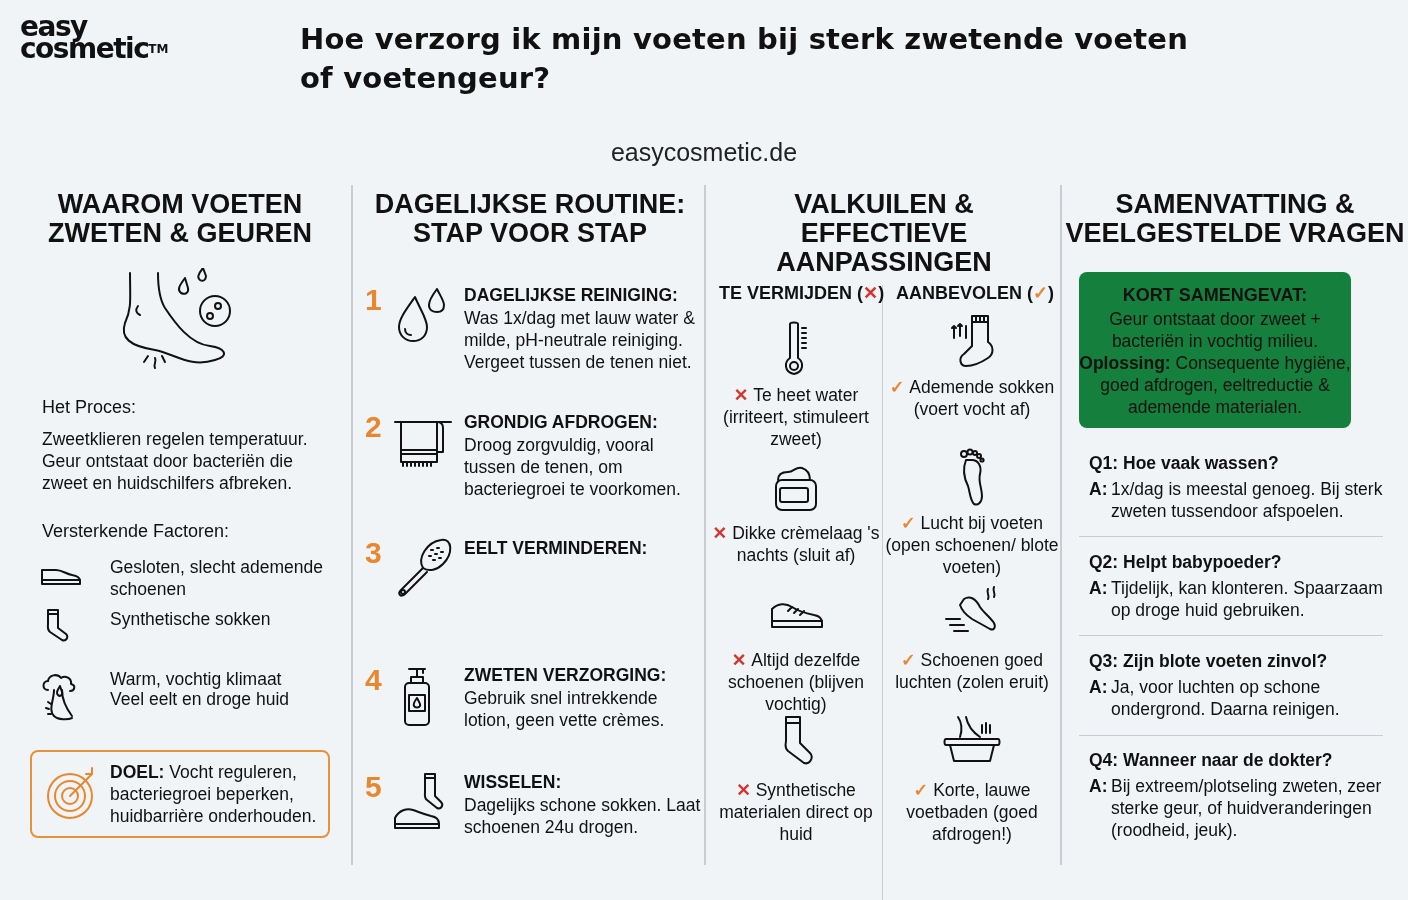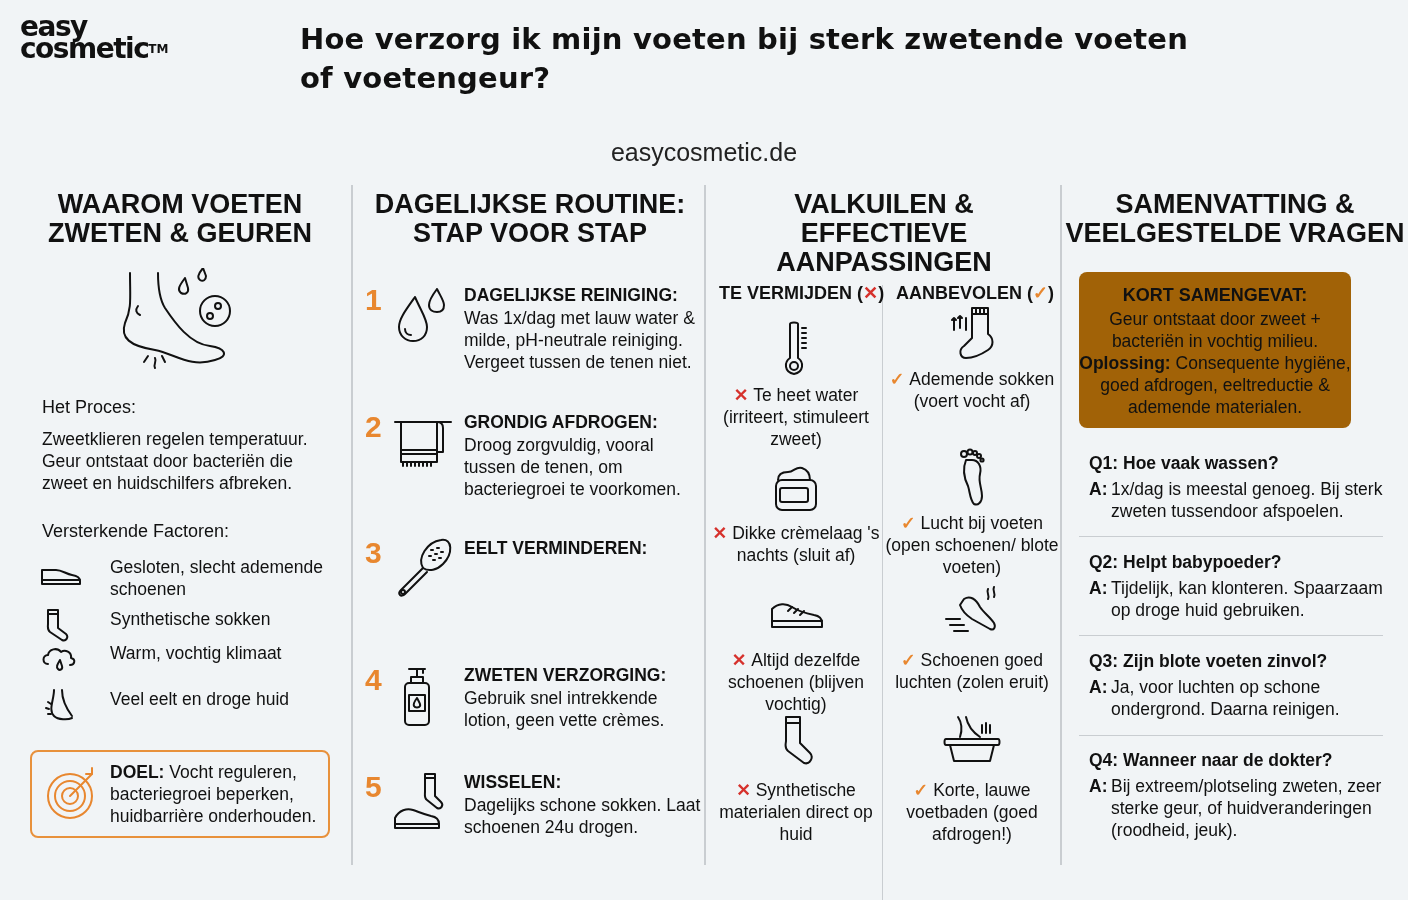--- a/index.html
+++ b/index.html
@@ -62,21 +62,21 @@
   .c3 .subhd .v { color: #e8872f; }
   .cell { position: absolute; width: 176px; text-align: center; }
   .cell .ic { display: block; margin: 0 auto; width: 60px; height: 60px; }
   .cell .tx { font-size: 17.5px; line-height: 22px; margin-top: 4px; }
   .cell .x { color: #d6312c; font-weight: bold; }
   .cell .v { color: #e8872f; font-weight: bold; }
   
   .c4 { left: 1065px; width: 340px; }
   .summary {
     position: absolute; left: 14px; top: 82px; width: 272px; height: 156px;
-    background: #a16207; border-radius: 8px; text-align: center; padding-top: 12px;
+    background: #15803d; border-radius: 8px; text-align: center; padding-top: 12px;
   }
   .summary .hd { font-weight: bold; font-size: 18px; line-height: 22px; }
   .summary .bd { font-size: 17.5px; line-height: 22px; margin-top: 2px; }
   .faq { position: absolute; left: 24px; width: 300px; }
   .faq .q { font-weight: bold; font-size: 17.5px; line-height: 22px; }
   .faq .a { font-size: 17.5px; line-height: 22px; margin-top: 4px; padding-left: 22px; text-indent: -22px; }
   .faq .a b { display: inline-block; width: 22px; text-indent: 0; }
   .faq-sep { position: absolute; left: 14px; width: 304px; height: 1px; background: #c9cdd1; }
   svg { stroke: #111; fill: none; stroke-width: 2; stroke-linecap: round; stroke-linejoin: round; }
 </style>
@@ -118,21 +118,21 @@
       </svg>
     <span class="tx">Gesloten, slecht ademende schoenen</span>
   </div>
   <div class="factor" style="top:418px">
     <svg class="ic" viewBox="0 0 42 34">
         <path d="M8 2 h10 v18 l8 6 c3 3 0 8 -4 6 l-12 -8 c-3 -2 -2 -6 -2 -8 z"></path>
         <path d="M8 6 h10"></path>
       </svg>
     <span class="tx">Synthetische sokken</span>
   </div>
-  <div class="factor" style="top:452px">
+  <div class="factor" style="top:478px">
     <svg class="ic" viewBox="0 0 42 34">
         <path d="M8 22 c-6 0 -6 -9 0 -9 c1 -6 9 -8 13 -3 c4 -3 11 0 10 6 c5 1 4 7 -1 7"></path>
         <path d="M20 18 c-3 5 -4 7 -2 9 c2 2 5 0 4 -3 z"></path>
       </svg>
     <span class="tx">Warm, vochtig klimaat</span>
   </div>
   <div class="factor" style="top:498px">
     <svg class="ic" viewBox="0 0 42 34">
         <path d="M14 2 c0 10 -6 20 0 26 c4 4 14 4 18 2"></path>
         <path d="M22 2 c0 10 4 18 10 26"></path>
@@ -251,21 +251,21 @@
     <div class="tx"><span class="x">✕ </span><span>Altijd dezelfde schoenen (blijven vochtig)</span></div>
   </div>
   <div class="cell" style="left:0; top:525px">
     <svg class="ic" viewBox="0 0 60 60">
         <path d="M20 2 h14 v26 l10 10 c4 4 0 12 -6 10 l-16 -12 c-4 -3 -2 -8 -2 -10 z"></path>
         <path d="M20 8 h14"></path>
       </svg>
     <div class="tx"><span class="x">✕ </span><span>Synthetische materialen direct op huid</span></div>
   </div>
 
-  <div class="cell" style="left:176px; top:114px">
+  <div class="cell" style="left:176px; top:122px">
     <svg class="ic" viewBox="0 0 60 60">
         <path d="M30 4 h16 v26 c6 4 6 12 0 16 c-6 4 -14 8 -22 8 c-6 0 -8 -8 -2 -12 l8 -8 z"></path>
         <path d="M30 10 h16 M34 4 v6 M38 4 v6 M42 4 v6"></path>
         <path d="M12 14 v12 M18 12 v12 M24 14 v12 M10 16 l2 -2 l2 2 M16 14 l2 -2 l2 2"></path>
       </svg>
     <div class="tx"><span class="v">✓ </span><span>Ademende sokken (voert vocht af)</span></div>
   </div>
   <div class="cell" style="left:176px; top:258px">
     <svg class="ic" viewBox="0 0 60 60">
         <path d="M24 12 c-4 10 -2 18 2 26 c2 6 2 14 6 18 c4 2 8 -2 8 -8 c0 -8 -4 -14 -2 -22 c2 -8 -2 -14 -8 -14 c-2 0 -4 0 -6 0 z"></path>

